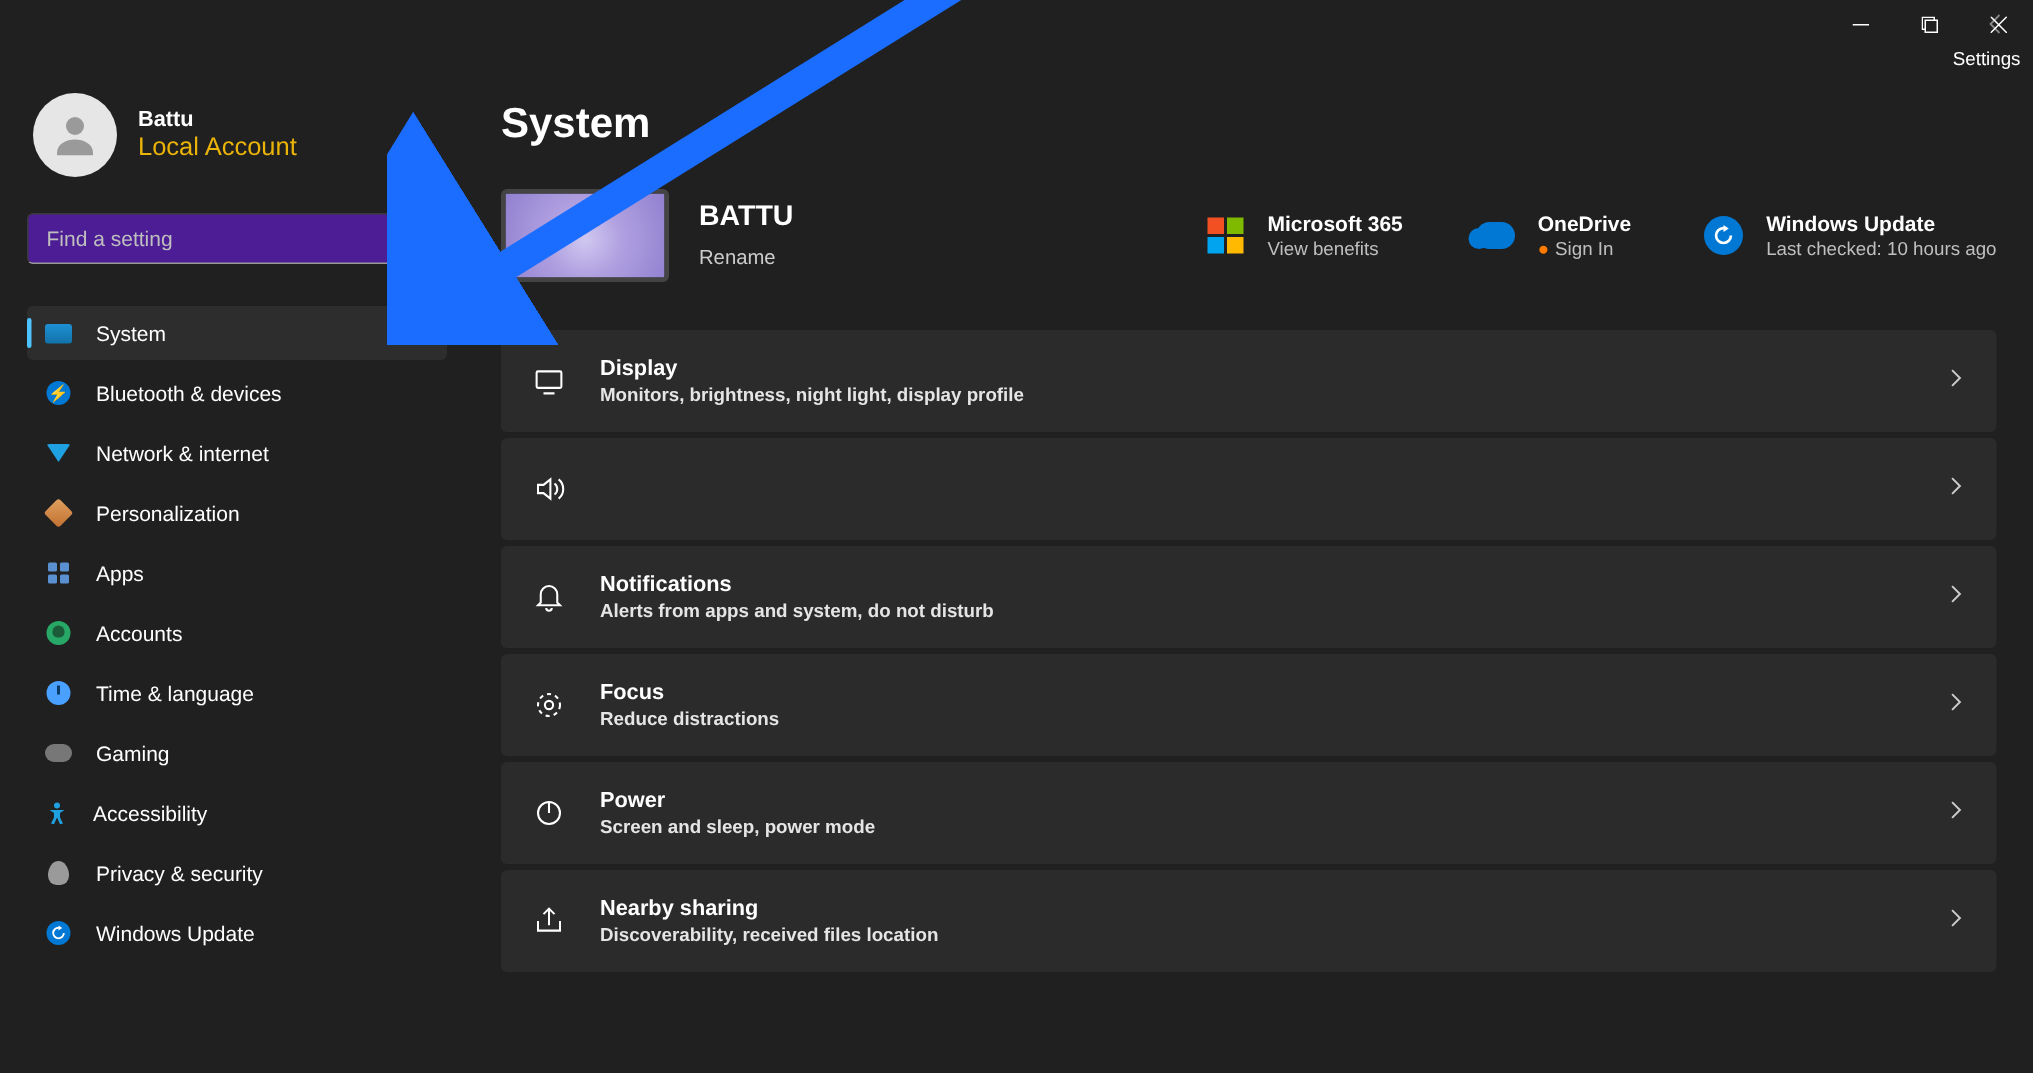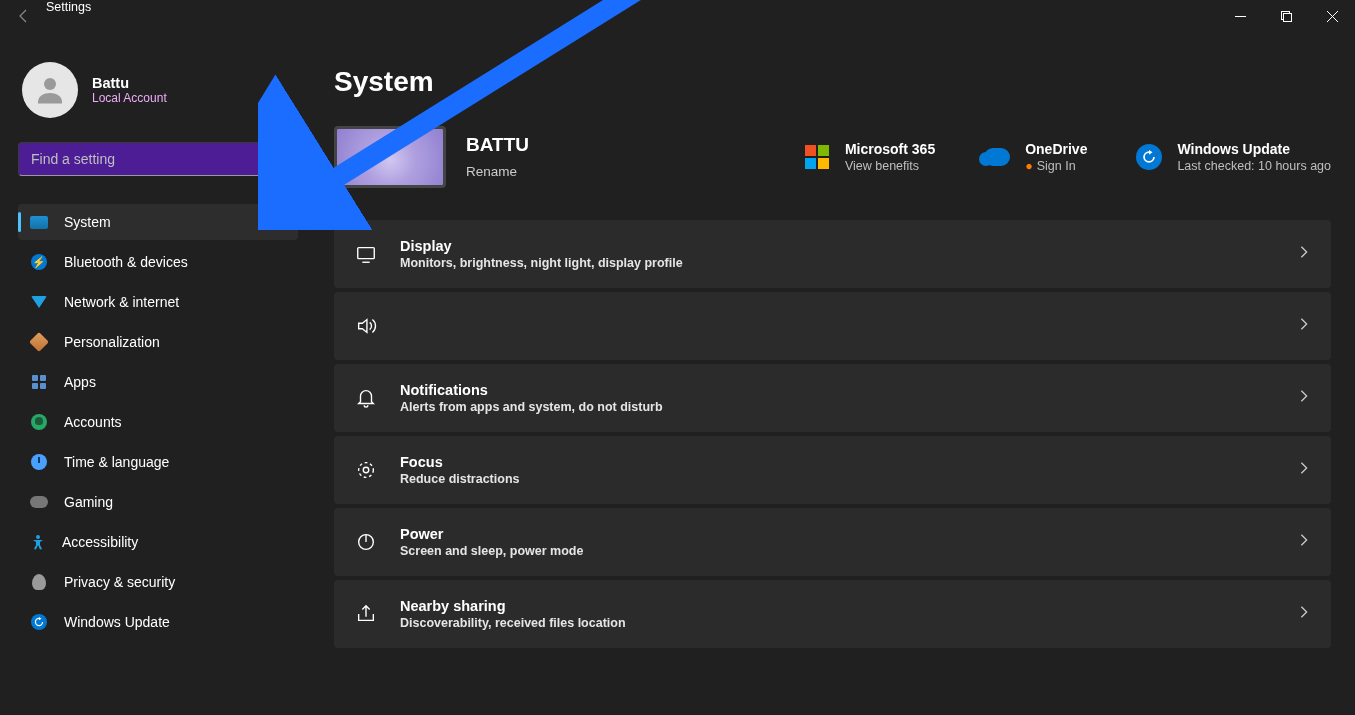--- a/index.html
+++ b/index.html
@@ -1,34 +1,34 @@
 <!DOCTYPE html>
 <html><head>
 <meta charset="utf-8">
 <style>
   * { margin: 0; padding: 0; box-sizing: border-box; font-family: "Segoe UI", sans-serif; }
   body { background: #202020; color: #fff; width: 1355px; height: 715px; overflow: hidden; position: relative; }
 
   
-  .titlebar { display: flex; align-items: flex-start; height: 48px; padding: 0 8px; }
+  .titlebar { display: flex; align-items: flex-end; height: 48px; padding: 0 8px; flex-direction: column; }
   .back-btn { width: 32px; height: 32px; display: flex; align-items: center; justify-content: center; color: #aaa; cursor: pointer; }
   .title-text { font-size: 12.5px; color: #fff; margin-left: 6px; }
   .win-controls { position: absolute; top: 0; right: 0; display: flex; }
   .win-btn { width: 46px; height: 32px; display: flex; align-items: center; justify-content: center; color: #fff; cursor: pointer; }
   .win-btn svg { stroke: #fff; }
 
   .layout { display: flex; height: calc(100% - 48px); }
 
   
   .sidebar { width: 310px; flex-shrink: 0; padding: 0 12px 0 18px; }
   .profile { display: flex; align-items: center; gap: 14px; padding: 14px 4px 24px 4px; }
   .avatar { width: 56px; height: 56px; border-radius: 50%; background: #e6e6e6; display: flex; align-items: center; justify-content: center; }
   .avatar svg { fill: #9a9a9a; }
   .profile-name { font-size: 14.5px; font-weight: 600; }
-  .profile-sub { font-size: 12px; color: #f0abfc; }
+  .profile-sub { font-size: 17px; color: #eab308; }
 
   .search-wrap { position: relative; margin: 0 4px 28px 0; }
   .search-input { width: 100%; height: 34px; background: #4c1d95; border: 1px solid #3a3a3a; border-bottom: 1px solid #9a9a9a; border-radius: 4px; padding: 0 36px 0 12px; color: #ccc; font-size: 14px; outline: none; }
   .search-input::placeholder { color: #bfbfbf; }
   .search-icon { position: absolute; right: 10px; top: 50%; transform: translateY(-50%); color: #ccc; }
 
   .nav { display: flex; flex-direction: column; gap: 4px; }
   .nav-item { display: flex; align-items: center; gap: 16px; height: 36px; padding: 0 12px; border-radius: 4px; cursor: pointer; font-size: 14px; position: relative; }
   .nav-item.active { background: #2d2d2d; }
   .nav-item.active::before { content: ""; position: absolute; left: 0; top: 8px; bottom: 8px; width: 3px; background: #4cc2ff; border-radius: 2px; }

